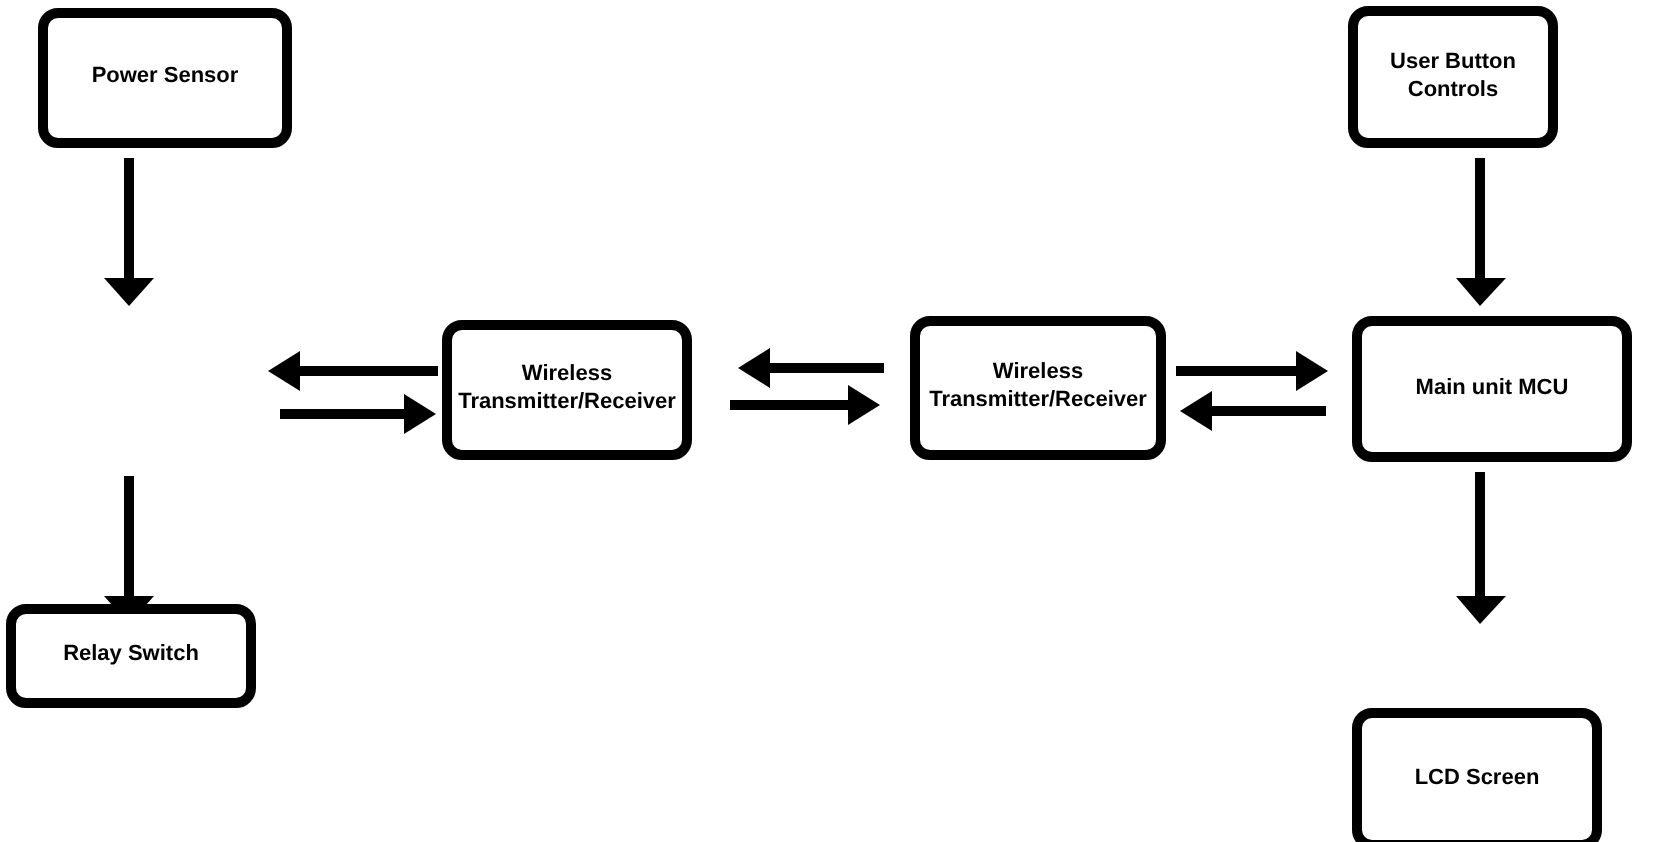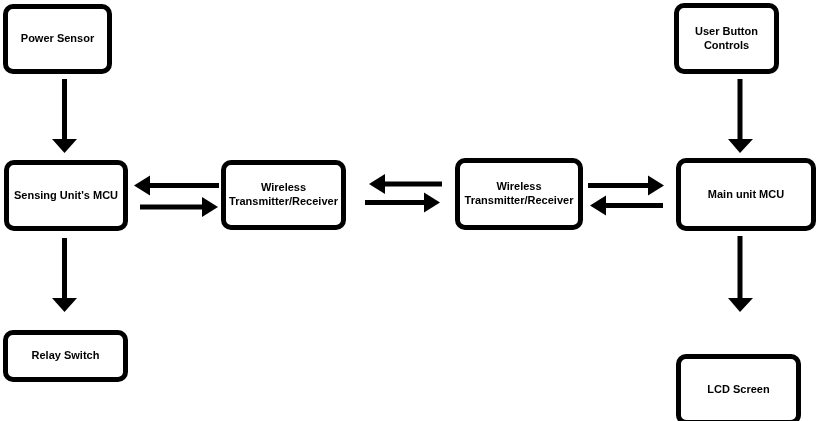--- a/index.html
+++ b/index.html
@@ -20,23 +20,23 @@
     display: flex;
     align-items: center;
     justify-content: center;
     text-align: center;
     color: #000000;
     font-weight: bold;
     font-size: 11px;
     line-height: 1.25;
   }
   .node .lbl { white-space: pre-line; width: 100%; }
-  #node-power-sensor   { left: 3px;   top: 4px;   width: 109px; height: 70px; }
+  #node-power-sensor   { left: 19px;   top: 4px;   width: 127px; height: 70px; }
   #node-sensing-mcu    { left: 4px;   top: 160px; width: 124px; height: 71px; }
-  #node-relay-switch   { left: 3px;   top: 330px; width: 125px; height: 52px; }
+  #node-relay-switch   { left: 3px;   top: 302px; width: 125px; height: 52px; }
   #node-wireless-left  { left: 221px; top: 160px; width: 125px; height: 70px; }
   #node-wireless-right { left: 455px; top: 158px; width: 128px; height: 72px; }
   #node-user-buttons   { left: 674px; top: 3px;   width: 105px; height: 71px; }
   #node-main-mcu       { left: 676px; top: 158px; width: 140px; height: 73px; }
   #node-lcd-screen     { left: 676px; top: 318px; width: 125px; height: 71px; margin-top: 36px; }
   svg.wires { position: absolute; left: 0; top: 0; width: 829px; height: 421px; }
   .wire line { stroke: #000000; stroke-width: 5; }
   .wire polygon { fill: #000000; stroke: none; }
 </style>
 </head>
@@ -94,23 +94,20 @@
     <g class="wire">
       <line x1="606" y1="205.5" x2="663" y2="205.5"></line>
       <polygon points="606,195.5 606,215.5 590,205.5"></polygon>
     </g>
   </svg>
 
   <div class="node" id="node-power-sensor">
     <span class="lbl">Power Sensor</span>
   </div>
 
-  <div class="node" id="node-sensing-mcu">
-    <span class="lbl">Sensing Unit's MCU</span>
-  </div>
 
   <div class="node" id="node-relay-switch">
     <span class="lbl">Relay Switch</span>
   </div>
 
   <div class="node" id="node-wireless-left">
     <span class="lbl">Wireless
 Transmitter/Receiver</span>
   </div>
 

